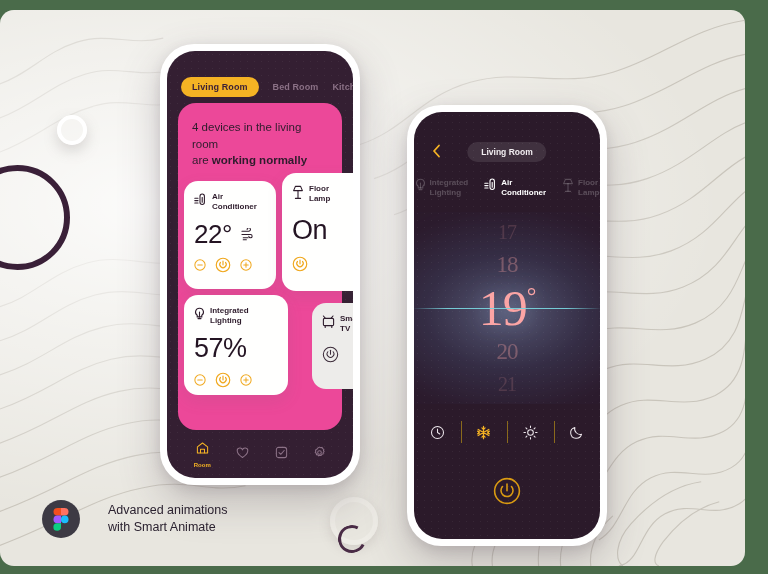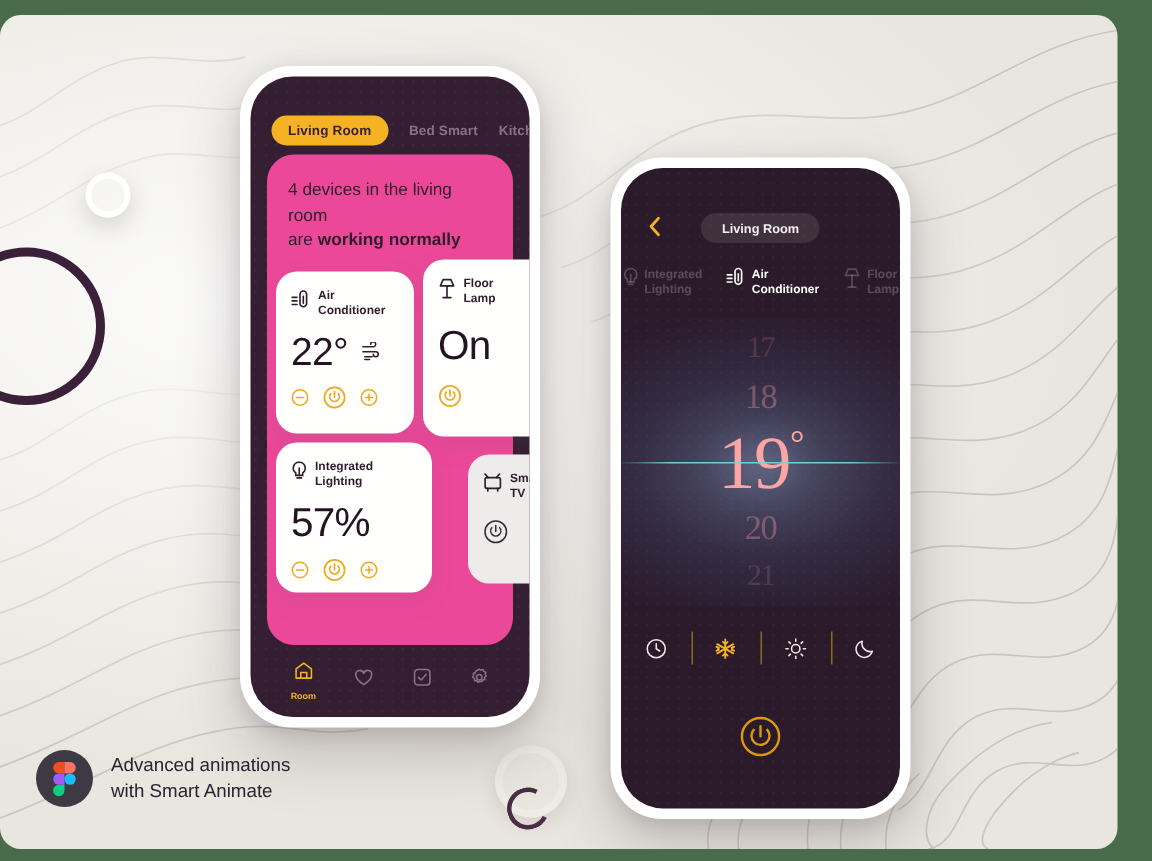--- a/index.html
+++ b/index.html
@@ -206,22 +206,22 @@
   }
 
   .power-wrap {
     position: absolute; left: 0; right: 0; top: 364px;
     display: flex; justify-content: center;
   }
   .power-btn { color: #d99a12; line-height: 0; }
 
   
   .figma-badge {
-    position: absolute; left: 24px; top: 490px;
-    display: flex; align-items: center; gap: 12px;
+    position: absolute; left: 42px; top: 490px;
+    display: flex; align-items: center; gap: 28px;
   }
   .figma-logo {
     width: 38px; height: 38px; border-radius: 50%;
     background: #3d3a44;
     display: flex; align-items: center; justify-content: center;
     flex: 0 0 auto;
   }
   .figma-txt { font-size: 12.5px; line-height: 1.4; color: #2b2230; font-weight: 400; }
 </style>
 </head>
@@ -270,21 +270,21 @@
   <div class="ring ring-white-1"></div>
   <div class="ring ring-white-2"></div>
   <div class="ring ring-dark-2"></div>
 
   <div class="phone" id="phone-one">
     <div class="screen">
       <div class="noise"></div>
 
       <div class="tabs">
         <div class="tab active">Living Room</div>
-        <div class="tab">Bed Smart</div>
+        <div class="tab">Bed Room</div>
         <div class="tab">Kitchen</div>
 
       </div>
 
       <div class="sheet">
         <div class="sheet-head">
           <span>4 devices in the living room</span><br>
           <span>are </span><b>working normally</b>
         </div>
 

